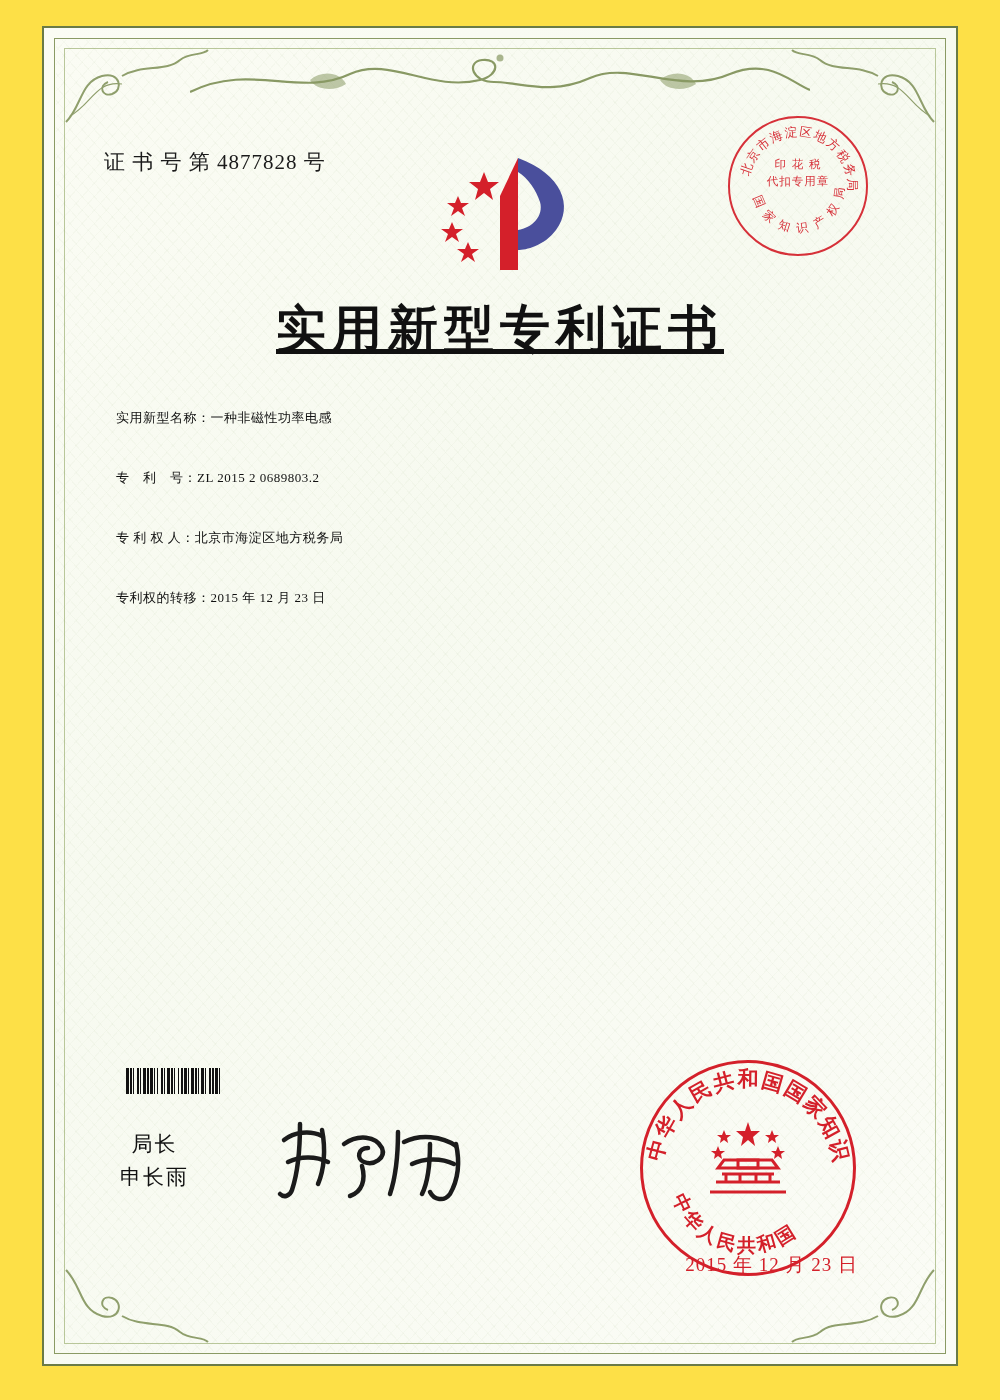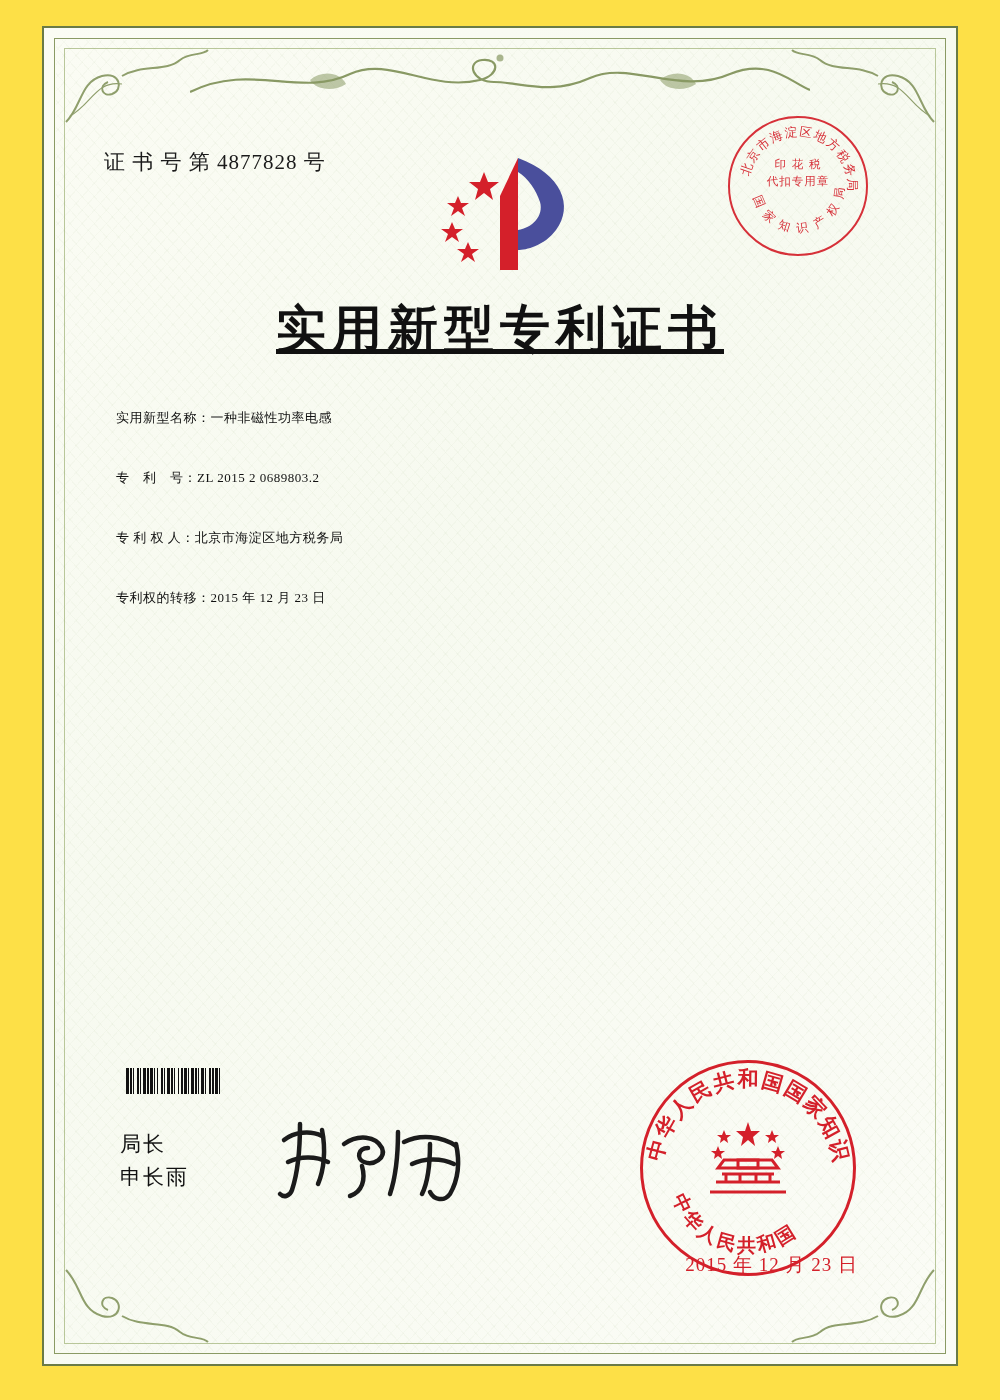--- a/index.html
+++ b/index.html
@@ -172,20 +172,21 @@
   }
   
   .sig-block {
     position: absolute;
     left: 20px;
     top: 1018px;
     font-size: 21px;
     line-height: 33px;
     color: #111;
     letter-spacing: 2px;
+    text-align: center;
   }
   .signature {
     position: absolute;
     left: 170px;
     top: 1000px;
     width: 240px;
     height: 95px;
     color: #1b1b1b;
   }
   

